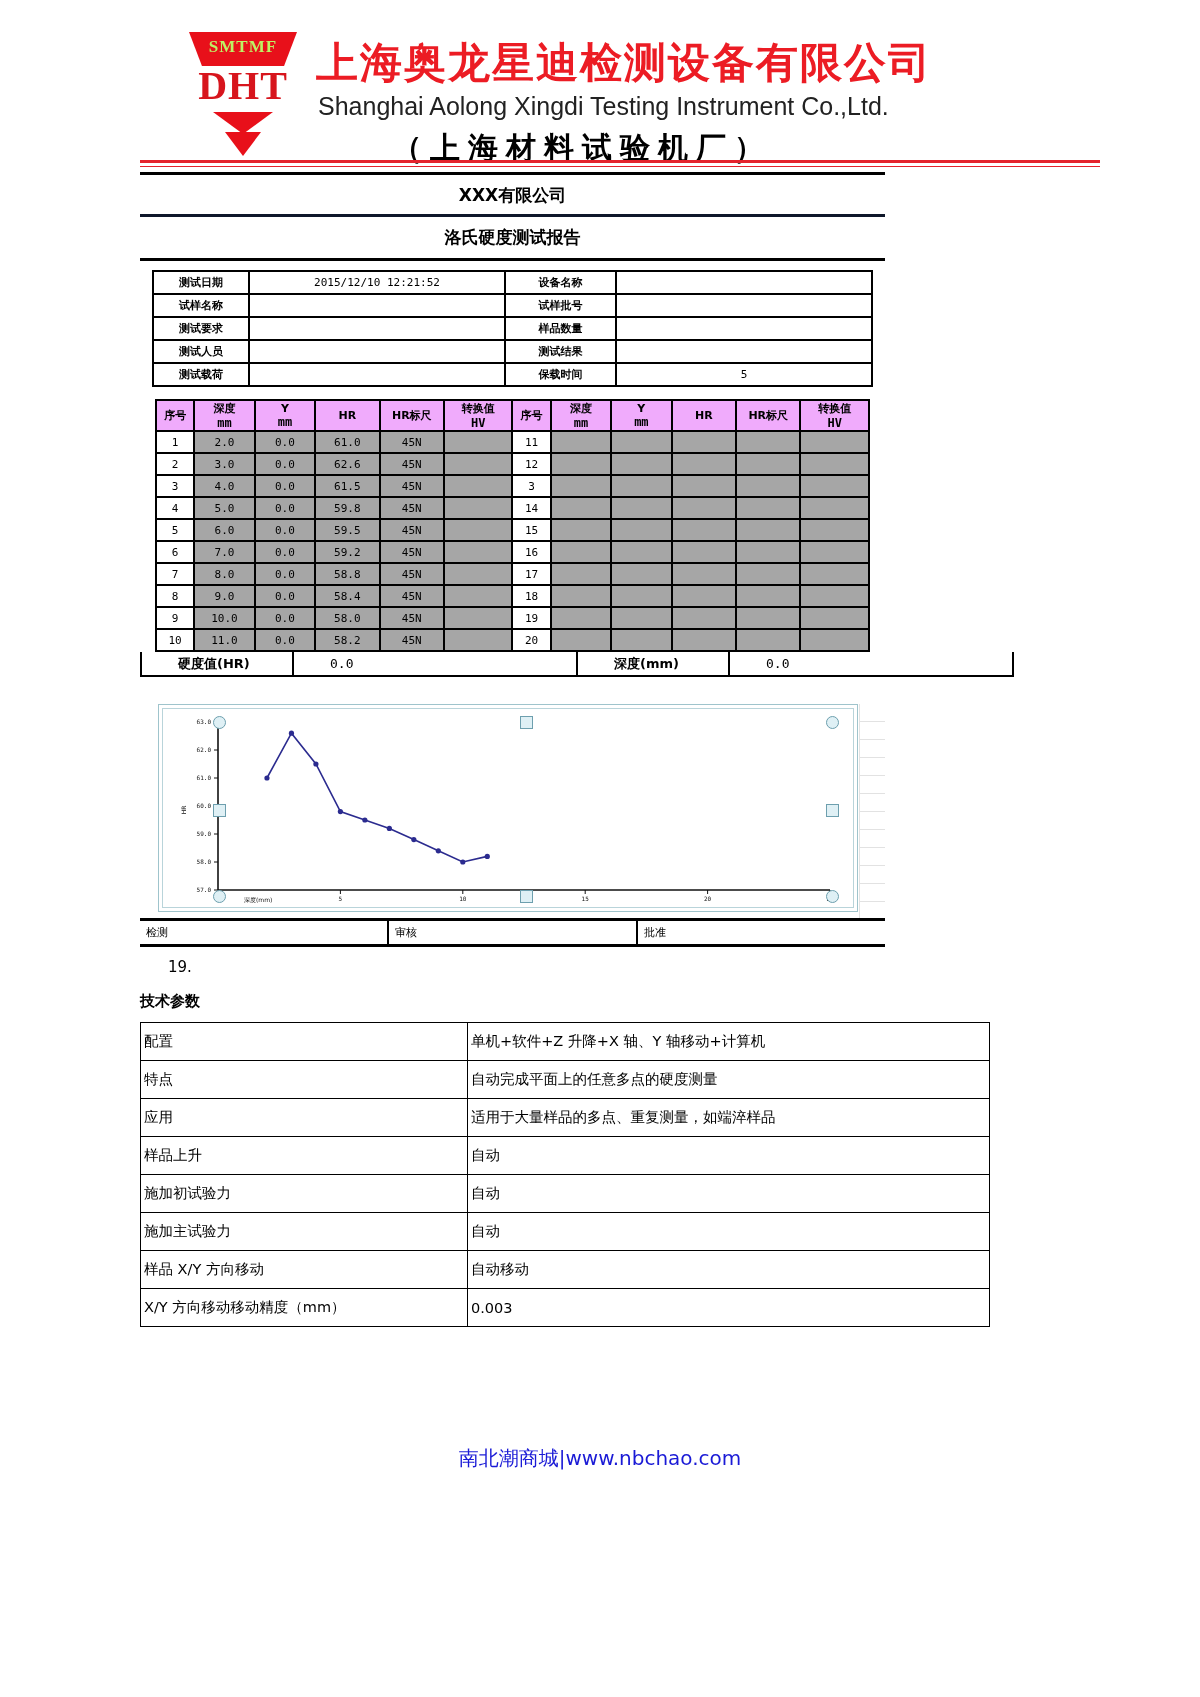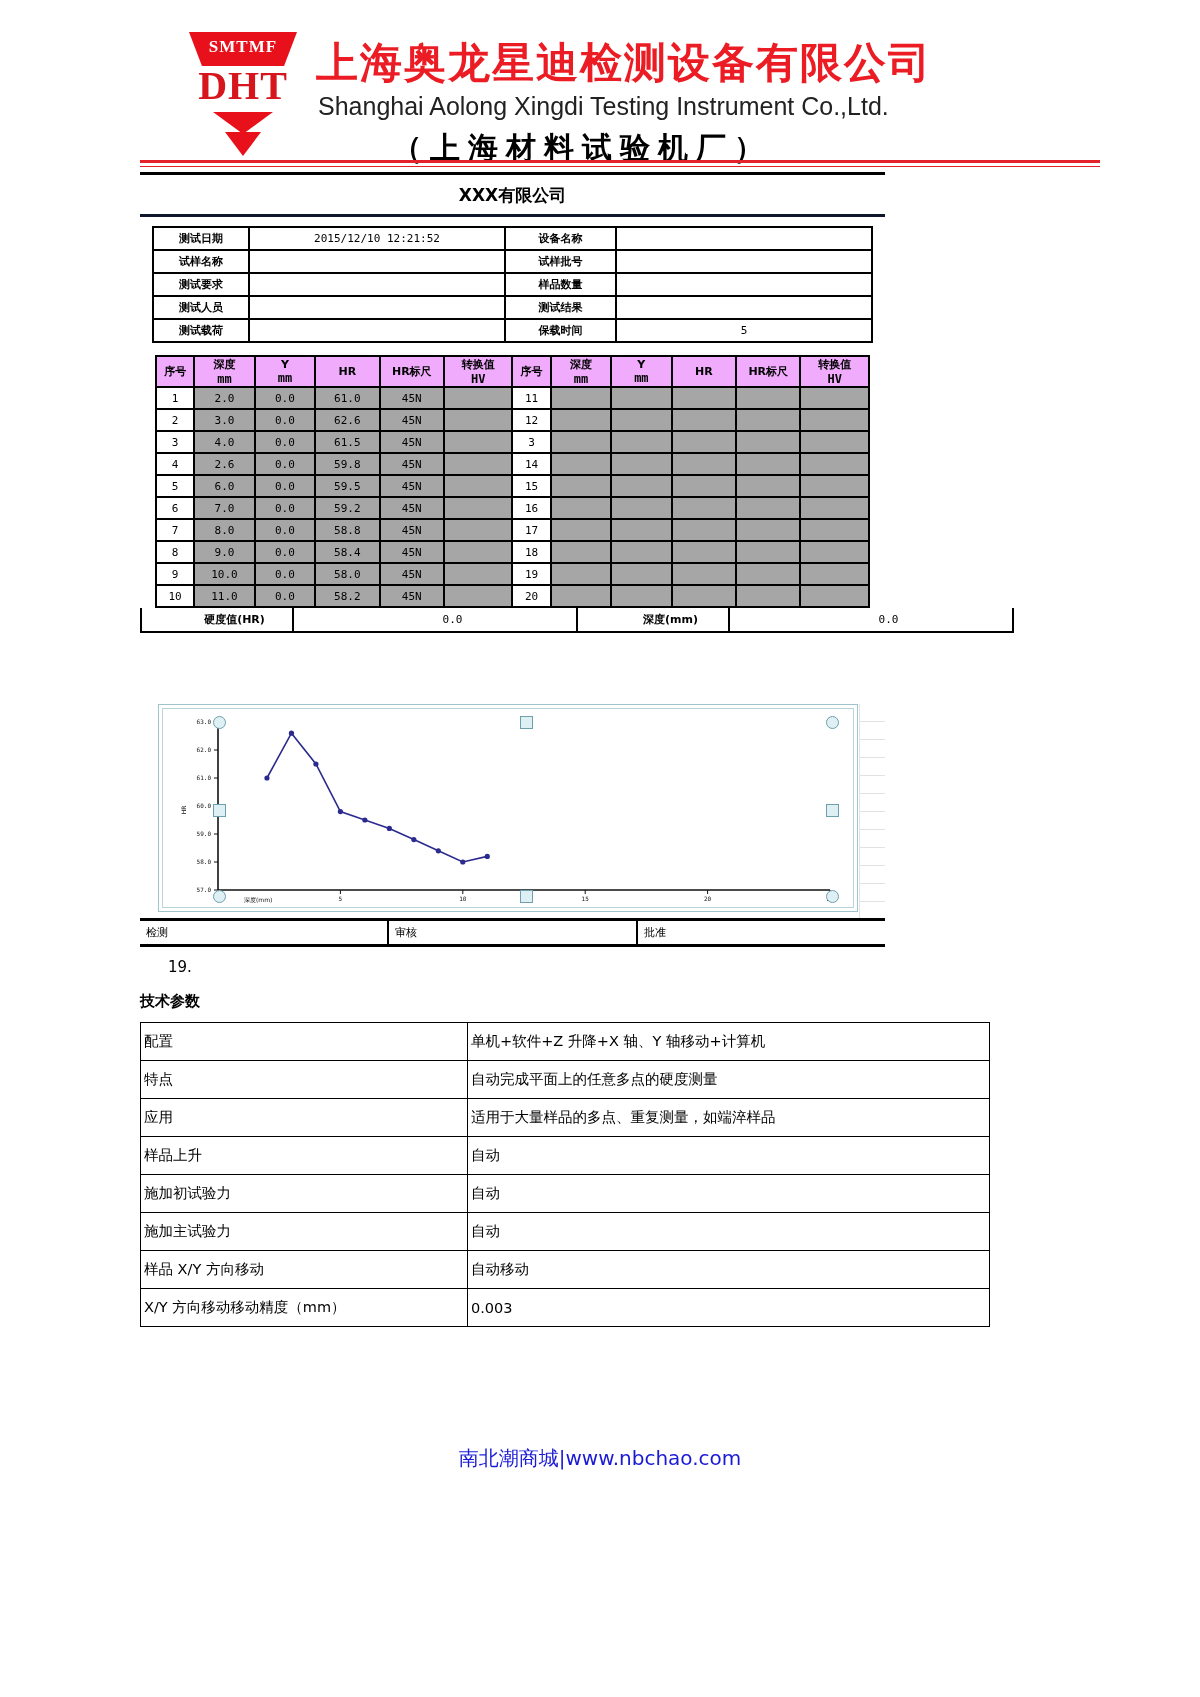--- a/index.html
+++ b/index.html
@@ -9,21 +9,21 @@
     color:#000;position:relative;overflow:hidden;
   }
   
   .letterhead{position:absolute;left:0;top:18px;width:1200px;height:140px;}
   .logo-box{position:absolute;left:183px;top:14px;width:120px;height:128px;}
   .logo-banner{
     position:absolute;left:6px;top:0;width:108px;height:34px;background:#e8101a;
     clip-path:polygon(0% 0%,100% 0%,88% 100%,12% 100%);
   }
   .logo-banner span{
-    display:block;text-align:center;color:#ffffff;font-weight:bold;font-size:17px;
+    display:block;text-align:center;color:#bef264;font-weight:bold;font-size:17px;
     line-height:30px;letter-spacing:1px;font-family:"Liberation Serif",serif;
   }
   .logo-dht{
     position:absolute;left:0;top:32px;width:120px;text-align:center;
     color:#d7151d;font-family:"Liberation Serif",serif;font-weight:bold;
     font-size:40px;line-height:44px;letter-spacing:1px;
   }
   .logo-arrow{position:absolute;left:30px;top:80px;width:60px;height:46px;}
   .logo-arrow i{
     position:absolute;display:block;background:#e8101a;
@@ -82,21 +82,21 @@
   .data th .t{display:block;}
   .data td.g{background:#a6a6a6;}
   .data td.n{background:#fff;font-family:"DejaVu Sans Mono",monospace;}
   .data td.v{background:#a6a6a6;font-family:"DejaVu Sans Mono",monospace;}
   .col-sn{width:36px;}.col-dp{width:58px;}.col-y{width:58px;}
   .col-hr{width:62px;}.col-sc{width:62px;}.col-cv{width:66px;}
 
   
   .summary{width:715px;margin:0 auto;table-layout:fixed;}
   .summary td{
-    border:2px solid #000;border-top:none;height:21px;font-size:11px;text-align:center;
+    border:2px solid #000;border-top:none;height:21px;font-size:13px;text-align:left;
     font-family:"DejaVu Sans",sans-serif;
     padding-left:36px;
   }
   .summary td.sl{width:113px;font-weight:600;}
   .summary td.sv{width:245px;font-family:"DejaVu Sans Mono",monospace;}
 
   
   .chart-wrap{
     position:absolute;left:18px;top:529px;width:700px;height:210px;
   }
@@ -172,20 +172,21 @@
   <div class="cn-name">上海奥龙星迪检测设备有限公司</div>
   <div class="en-name">Shanghai Aolong Xingdi Testing Instrument Co.,Ltd.</div>
   <div class="factory">（上海材料试验机厂）</div>
 </div>
 <div class="hr-red"></div>
 <div class="hr-red2"></div>
 
 <div class="report">
 
   <div class="rep-title">XXX有限公司</div>
+  <div class="rep-sub">洛氏硬度测试报告</div>
 
   <table class="info">
     <tbody id="info-body">
         <tr>
           <td class="lbl">测试日期</td>
           <td class="val">2015/12/10 12:21:52</td>
           <td class="lbl2">设备名称</td>
           <td class="val"></td>
         </tr>
         <tr>
@@ -300,21 +301,21 @@
           <td class="g col-cv"></td>
           <td class="n col-sn">3</td>
           <td class="g col-dp"></td>
           <td class="g col-y"></td>
           <td class="g col-hr"></td>
           <td class="g col-sc"></td>
           <td class="g col-cv"></td>
         </tr>
         <tr>
           <td class="n col-sn">4</td>
-          <td class="v col-dp">2.6</td>
+          <td class="v col-dp">5.0</td>
           <td class="v col-y">0.0</td>
           <td class="v col-hr">59.8</td>
           <td class="v col-sc">45N</td>
           <td class="g col-cv"></td>
           <td class="n col-sn">14</td>
           <td class="g col-dp"></td>
           <td class="g col-y"></td>
           <td class="g col-hr"></td>
           <td class="g col-sc"></td>
           <td class="g col-cv"></td>

